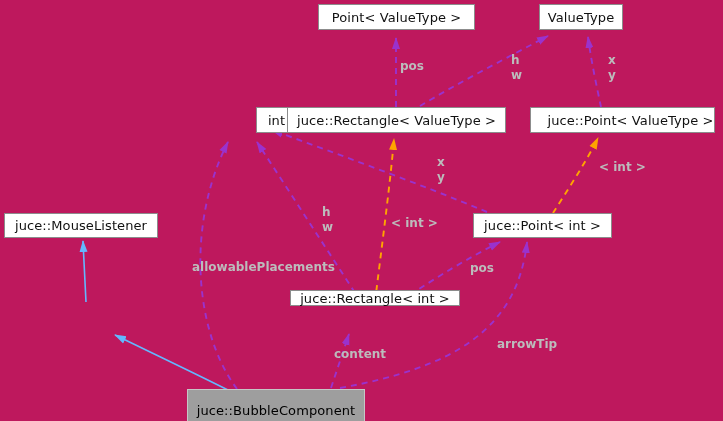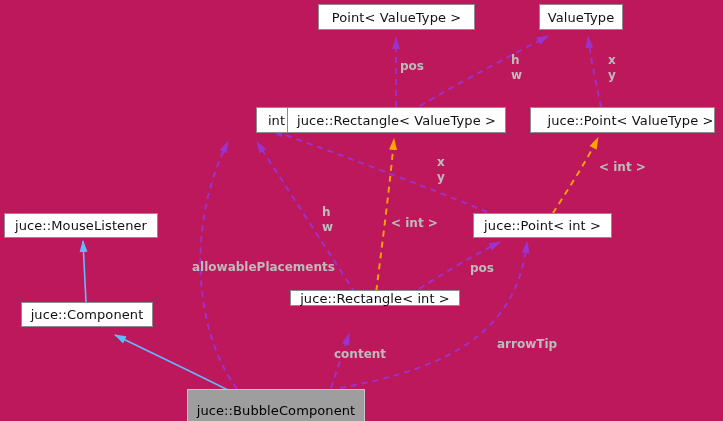--- a/index.html
+++ b/index.html
@@ -78,21 +78,20 @@
   <div class="node" style="left:224px;top:107px;width:41px;height:26px;margin-left:32px;">int</div>
 
   <div class="node" style="left:287px;top:107px;width:219px;height:26px;">juce::Rectangle&lt; ValueType &gt;</div>
 
   <div class="node" style="left:530px;top:107px;width:185px;height:26px;padding-left:16px;">juce::Point&lt; ValueType &gt;</div>
 
   <div class="node" style="left:4px;top:213px;width:154px;height:25px;">juce::MouseListener</div>
 
   <div class="node" style="left:473px;top:213px;width:139px;height:25px;">juce::Point&lt; int &gt;</div>
 
-  <div class="node" style="left:21px;top:302px;width:132px;height:25px;">juce::Component</div>
 
   <div class="node" style="left:290px;top:290px;width:170px;height:16px;">juce::Rectangle&lt; int &gt;</div>
 
   <div class="node focus" style="left:187px;top:389px;width:178px;height:43px;">juce::BubbleComponent</div>
 
   <div class="edge-label" style="left:400px;top:59px;">pos</div>
 
   <div class="edge-label" style="left:511px;top:53px;">h
 w</div>
 

